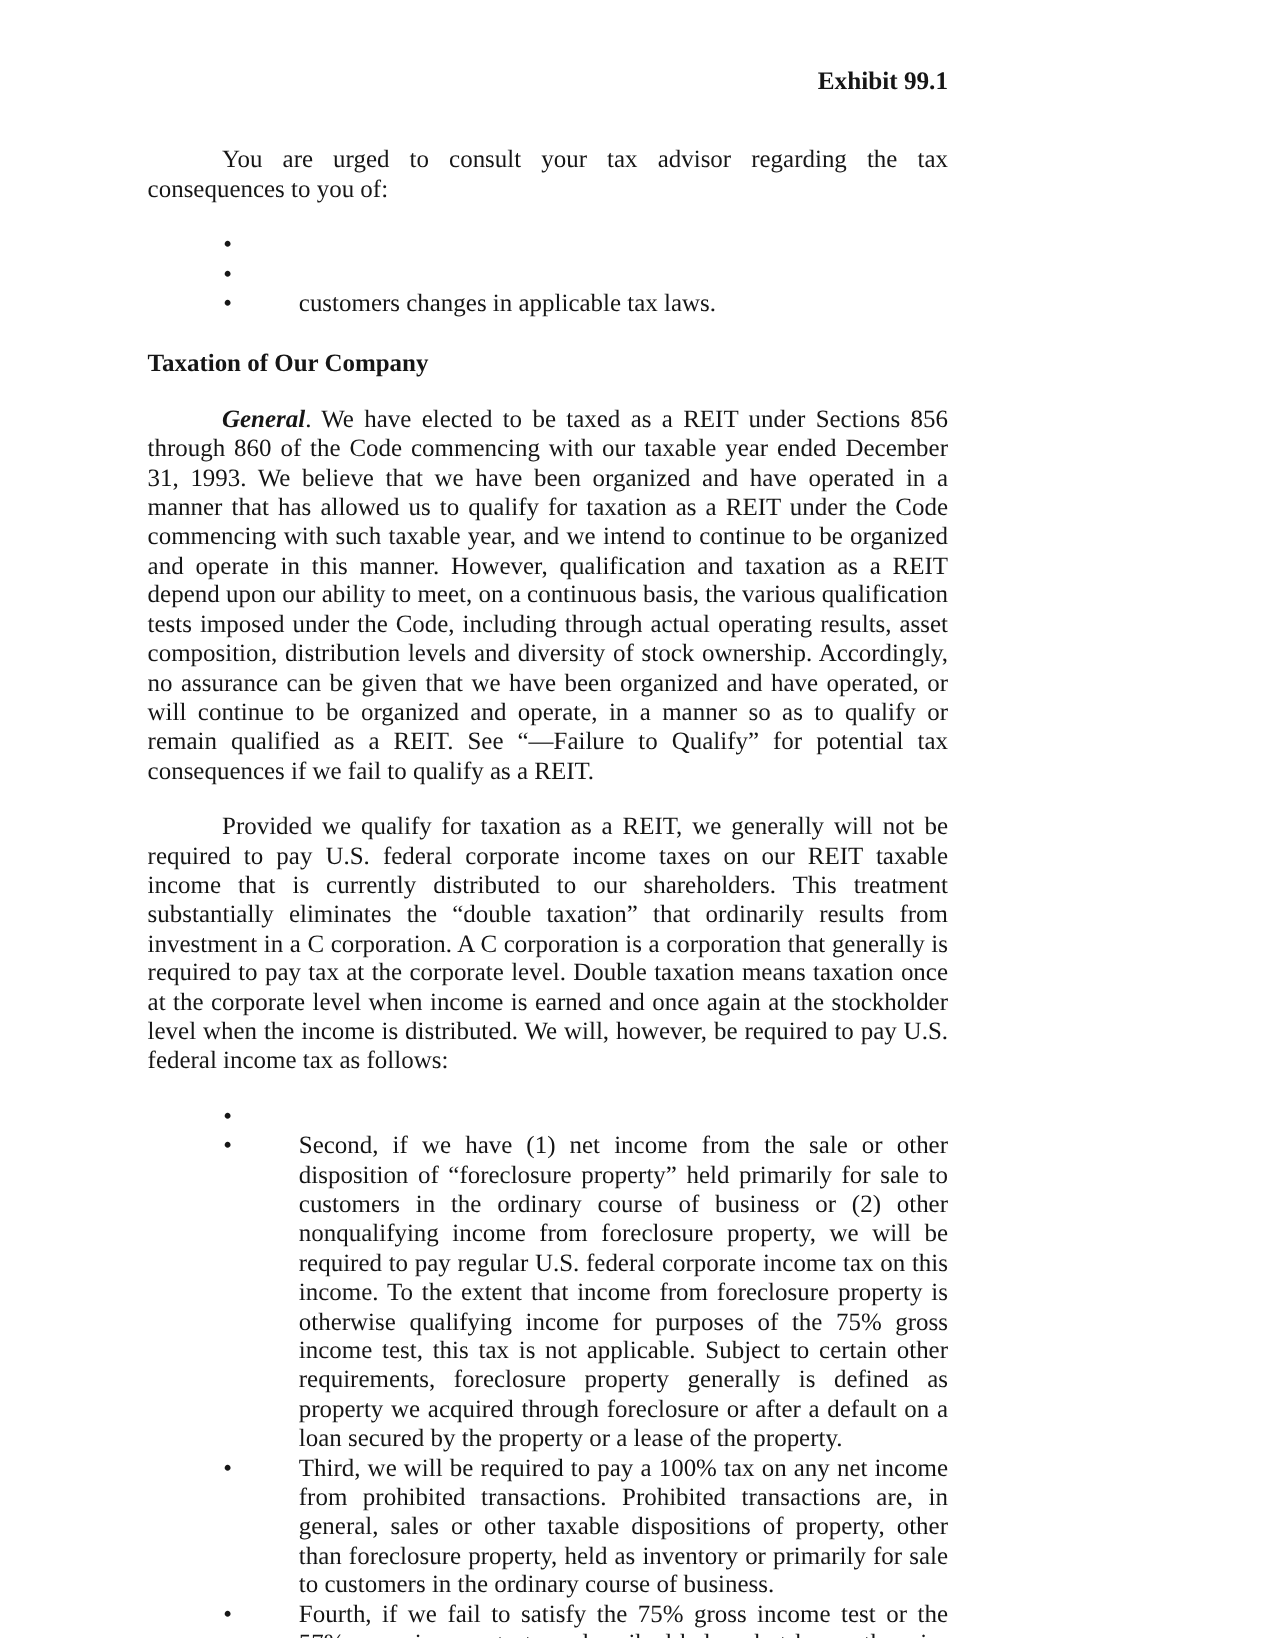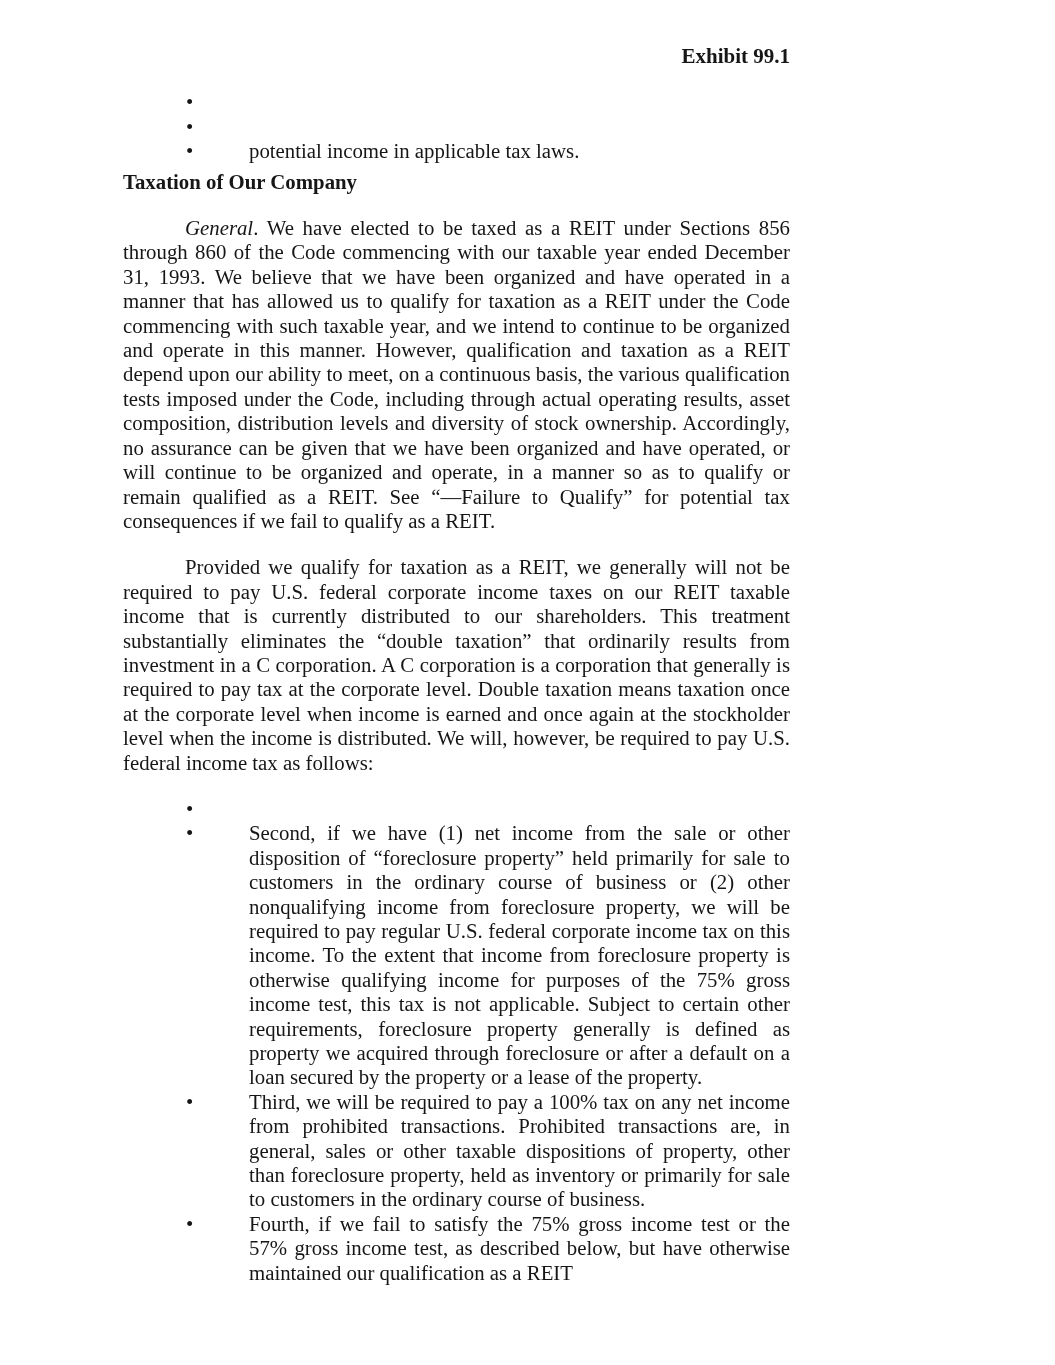--- a/index.html
+++ b/index.html
@@ -12,21 +12,21 @@
     height: 1365px;
     position: relative;
     font-family: "Liberation Serif", "DejaVu Serif", serif;
     color: #161616;
     overflow: hidden;
   }
   .page {
     box-sizing: border-box;
     width: 913px;
     height: 1365px;
-    padding: 44px 123px 40px 123px;
+    padding: 55px 123px 40px 123px;
     background: #ffffff;
   }
   .exhibit-line {
     text-align: right;
     font-size: 21px;
     line-height: 24.4px;
     font-weight: bold;
   }
   .para {
     font-size: 20.8px;
@@ -37,21 +37,21 @@
   .para.indent {
     text-indent: 62px;
   }
   .intro-para {
     margin-top: 42px;
   }
   .section-heading {
     font-size: 20.8px;
     line-height: 24.4px;
     font-weight: bold;
-    margin: 6px 0 0 0;
+    margin: 26px 0 0 0;
     text-align: left;
   }
   .bullet-list {
     margin: 22px 0 0 0;
     padding: 0;
   }
   .bullet-item {
     display: flex;
     align-items: flex-start;
     padding-left: 63px;
@@ -62,42 +62,43 @@
     line-height: 24.4px;
     text-align: left;
   }
   .bullet-text {
     flex: 1 1 auto;
     font-size: 20.8px;
     line-height: 24.4px;
     text-align: justify;
   }
   .lead-bold-italic {
-    font-weight: normal;
+    font-weight: bold;
     font-style: italic;
   }
 </style>
 </head>
 <body>
 
 <div class="page">
 
   <div class="exhibit-line">Exhibit 99.1</div>
 
+  <p class="para indent intro-para">You are urged to consult your tax advisor regarding the tax consequences to you of:</p>
 
   <div class="bullet-list">
     <div class="bullet-item">
       <span class="bullet-marker">•</span>
     </div>
     <div class="bullet-item">
       <span class="bullet-marker">•</span>
     </div>
     <div class="bullet-item">
       <span class="bullet-marker">•</span>
-      <span class="bullet-text">potential income in applicable tax laws.</span>
+      <span class="bullet-text">customers changes in applicable tax laws.</span>
     </div>
   </div>
 
   <div class="section-heading">Taxation of Our Company</div>
 
   <p class="para indent"><span class="lead-bold-italic">General</span><span>. We have elected to be taxed as a REIT under Sections 856 through 860 of the Code commencing with our taxable year ended December 31, 1993. We believe that we have been organized and have operated in a manner that has allowed us to qualify for taxation as a REIT under the Code commencing with such taxable year, and we intend to continue to be organized and operate in this manner. However, qualification and taxation as a REIT depend upon our ability to meet, on a continuous basis, the various qualification tests imposed under the Code, including through actual operating results, asset composition, distribution levels and diversity of stock ownership. Accordingly, no assurance can be given that we have been organized and have operated, or will continue to be organized and operate, in a manner so as to qualify or remain qualified as a REIT. See “—Failure to Qualify” for potential tax consequences if we fail to qualify as a REIT.</span></p>
 
   <p class="para indent">Provided we qualify for taxation as a REIT, we generally will not be required to pay U.S. federal corporate income taxes on our REIT taxable income that is currently distributed to our shareholders. This treatment substantially eliminates the “double taxation” that ordinarily results from investment in a C corporation. A C corporation is a corporation that generally is required to pay tax at the corporate level. Double taxation means taxation once at the corporate level when income is earned and once again at the stockholder level when the income is distributed. We will, however, be required to pay U.S. federal income tax as follows:</p>
 
   <div class="bullet-list">

